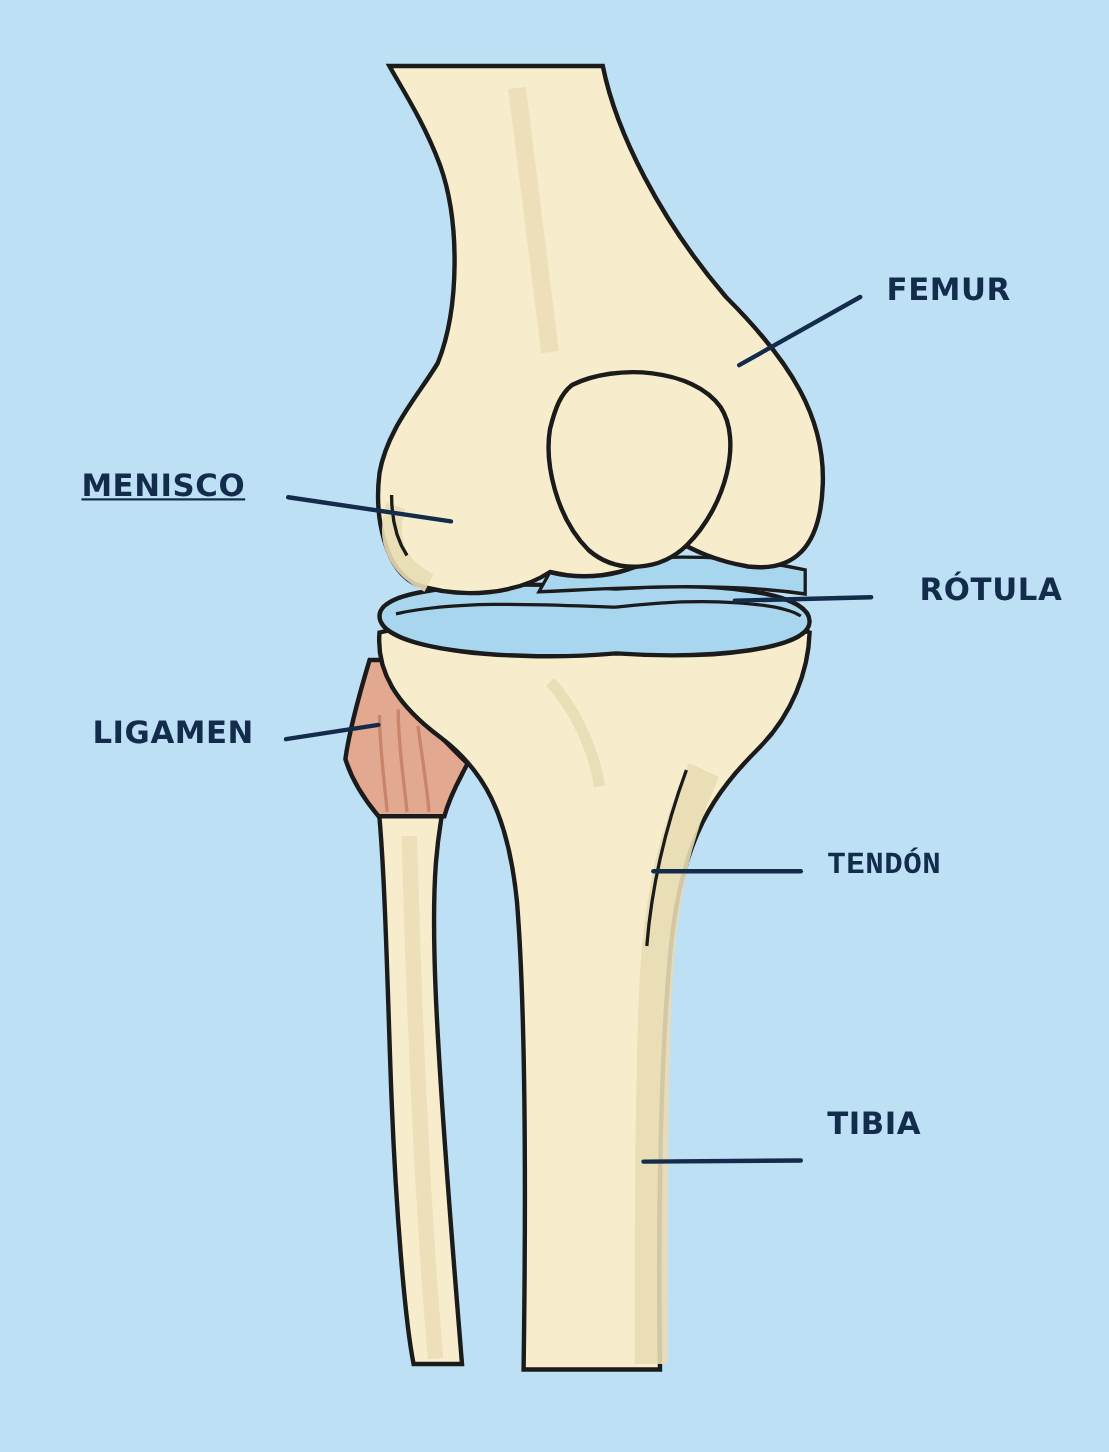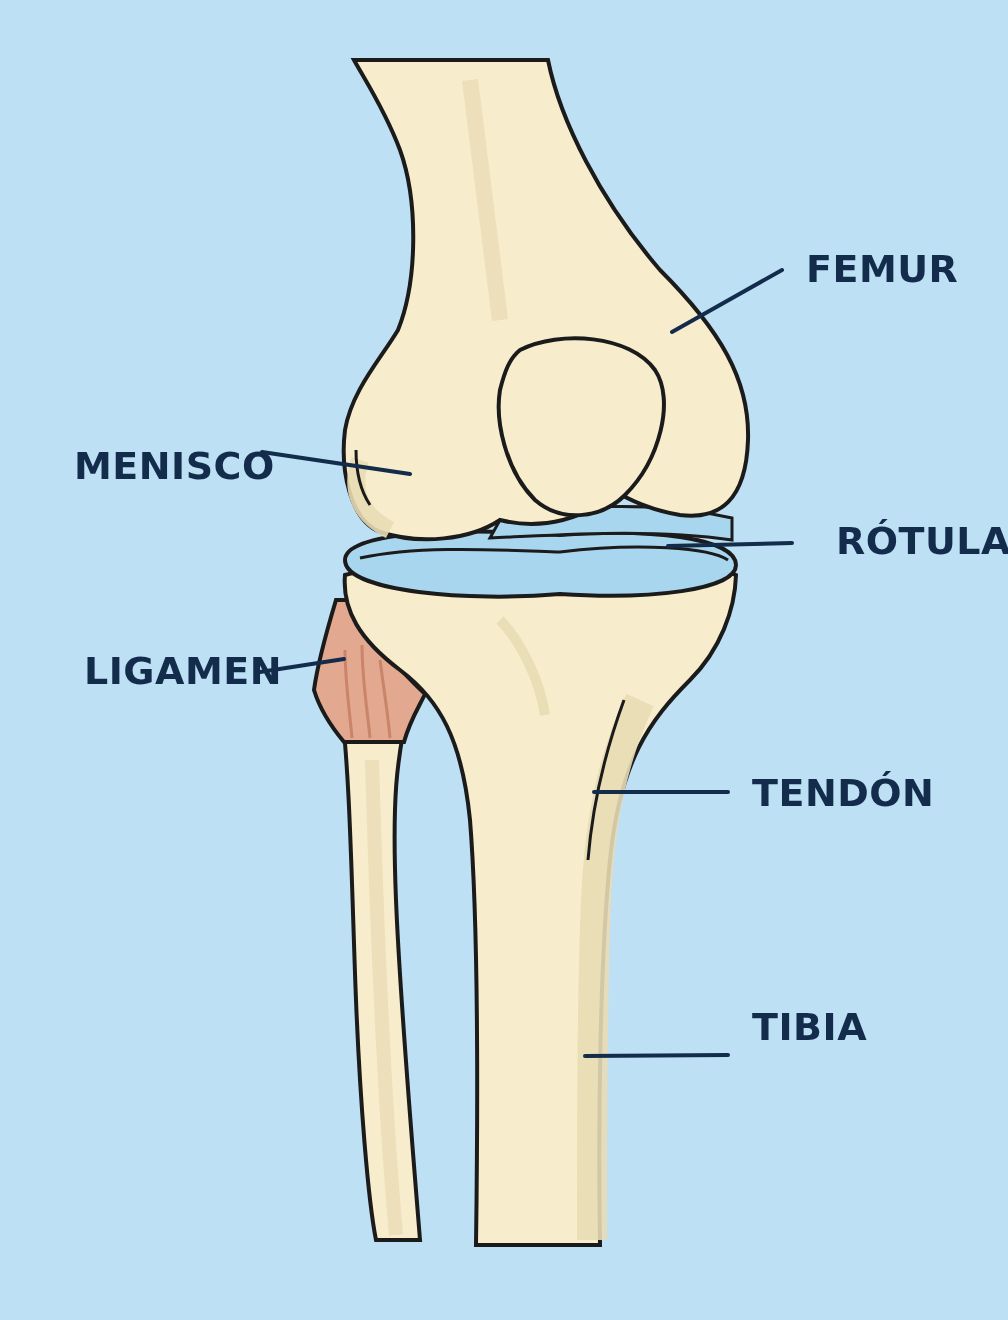--- a/index.html
+++ b/index.html
@@ -1,18 +1,18 @@
 <!DOCTYPE html>
 <html><head>
 <meta charset="utf-8">
 <style>
   html, body { margin: 0; padding: 0; }
   body { width: 1008px; height: 1320px; background: #bde0f5; overflow: hidden; position: relative; font-family: "DejaVu Sans", sans-serif; }
   #diagram { position: absolute; left: 0; top: 0; width: 1008px; height: 1320px; }
-  .label { position: absolute; font-family: "DejaVu Sans", sans-serif; font-weight: bold; font-size: 38px; color: #132c4c; letter-spacing: 0.5px; line-height: 1; white-space: nowrap; }
+  .label { position: absolute; font-family: "DejaVu Sans", sans-serif; font-weight: bold; font-size: 28px; color: #132c4c; letter-spacing: 0.5px; line-height: 1; white-space: nowrap; }
 </style>
 </head>
 <body>
 
 <svg id="diagram" viewBox="0 0 1008 1320" xmlns="http://www.w3.org/2000/svg">
 
   <g>
     <path d="M340 700 C 350 760, 352 900, 356 1000 C 360 1100, 368 1200, 376 1240 L 420 1240 C 412 1140, 400 1000, 396 900 C 392 800, 396 760, 410 700 Z" fill="#f7edcc" stroke="#1b1b1b" stroke-width="4"></path>
     <path d="M372 760 C 376 900, 384 1100, 396 1235" fill="none" stroke="#e8dbb5" stroke-width="14" opacity="0.8"></path>
   </g>
@@ -50,17 +50,17 @@
     <line x1="782" y1="270" x2="672" y2="332"></line>
     <line x1="262" y1="452" x2="410" y2="474"></line>
     <line x1="792" y1="543" x2="668" y2="546"></line>
     <line x1="260" y1="672" x2="344" y2="659"></line>
     <line x1="728" y1="792" x2="594" y2="792"></line>
     <line x1="728" y1="1055" x2="585" y2="1056"></line>
   </g>
 </svg>
 
 <div class="label" style="left:806px; top:250px;">FEMUR</div>
-<div class="label" style="left:74px; top:447px;">MENISCO</div>
+<div class="label" style="left:74px; top:428px;text-decoration:underline;">MENISCO</div>
 <div class="label" style="left:808px; top:522px;margin-left:28px;">RÓTULA</div>
 <div class="label" style="left:84px; top:652px;text-align:center;">LIGAMEN</div>
-<div class="label" style="left:752px; top:774px;">TENDÓN</div>
+<div class="label" style="left:752px; top:774px;font-family:Liberation Mono, monospace;">TENDÓN</div>
 <div class="label" style="left:752px; top:1008px;">TIBIA</div>
 
 </body></html>

